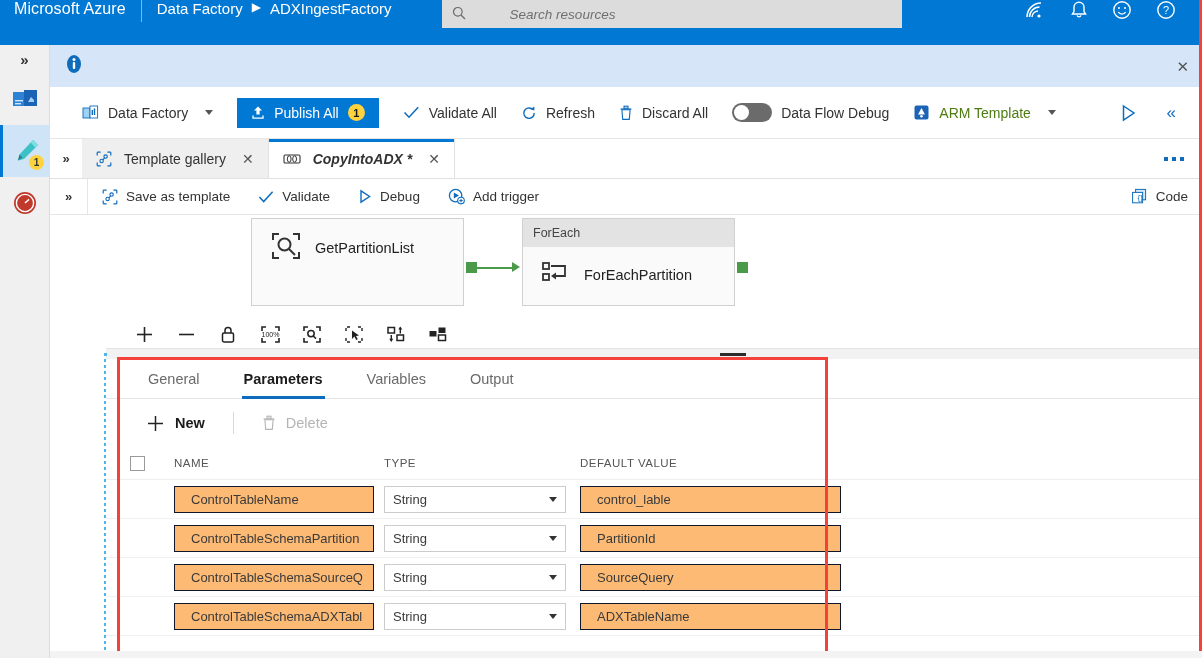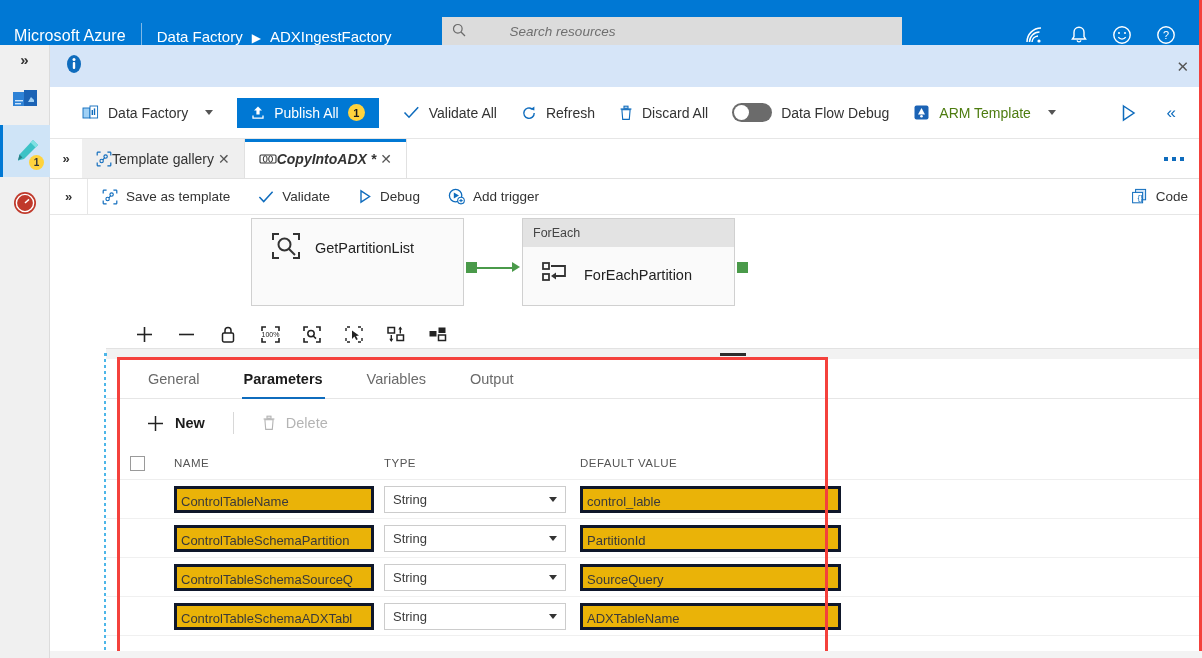--- a/index.html
+++ b/index.html
@@ -7,21 +7,21 @@
     width: 1202px; height: 658px;
     font-family: "Liberation Sans", sans-serif;
     background: #ffffff;
     overflow: hidden;
   }
   .app { position: relative; width: 1202px; height: 658px; background:#fff; }
 
   
   .topbar {
     position:absolute; left:0; top:0; width:1202px; height:45px;
-    background:#0078d4; display:flex; align-items:flex-end;
+    background:#0078d4; display:flex; align-items:flex-start;
   }
   .brand {
     color:#fff; font-size:16px; padding-left:14px; letter-spacing:.1px;
     white-space:nowrap;
   }
   .brand-sep {
     width:1px; height:22px; background:#7fb8e6; margin:0 15px;
   }
   .crumb { color:#fff; font-size:15px; white-space:nowrap; }
   .crumb-arrow { color:#fff; font-size:12px; margin:0 9px; }
@@ -101,21 +101,21 @@
   .tb-right { margin-left:auto; display:flex; align-items:center; gap:6px; padding-right:14px; }
 
   
   .tabstrip {
     position:absolute; left:50px; top:139px; width:1152px; height:40px;
     background:#fff; border-bottom:1px solid #e1e1e1; display:flex; align-items:stretch;
   }
   .tab-exp { width:32px; display:flex;align-items:center;justify-content:center;
     color:#333; font-size:13px; font-weight:bold; }
   .tab {
-    display:flex; align-items:center; gap:0; padding:0 14px;
+    display:flex; align-items:center; gap:12px; padding:0 14px;
     font-size:14px; color:#333; border-right:1px solid #e1e1e1; position:relative;
   }
   .tab.inactive { background:#efefef; color:#333; }
   .tab.active { background:#fff; font-style:italic; font-weight:600; }
   .tab.active::before{
     content:""; position:absolute; left:0; right:0; top:0; height:3px; background:#0078d4;
   }
   .tab-x { color:#555; font-size:14px; line-height:1; margin-left:4px; }
   .tab-dots { margin-left:auto; display:flex; align-items:center; padding-right:18px; gap:4px; }
   .dot { width:4px;height:4px;background:#0f6cbd; }
@@ -174,21 +174,21 @@
     background:#f2f2f2; border-top:1px solid #e2e2e2;
   }
   .split-grip {
     position:absolute; left:614px; top:4px; width:26px; height:3px; background:#2b2b2b;
   }
 
   
   .props {
     position:absolute; left:106px; top:359px; width:1096px; height:299px; background:#fff;
   }
-  .ptabs { display:flex; height:40px; padding-left:20px;
+  .ptabs { display:flex; align-items:center; height:40px; padding-left:20px;
     border-bottom:1px solid #e6e6e6; }
   .ptab { font-size:14.5px; color:#6a6a6a; padding:0 22px; height:40px;
     display:flex; align-items:center; position:relative; }
   .ptab.sel { color:#1b1b1b; font-weight:700; }
   .ptab.sel::after{content:"";position:absolute;left:20px;right:20px;bottom:0;height:2.5px;background:#0f6cbd;}
 
   .pactions { display:flex; align-items:center; height:48px; padding-left:32px; gap:6px; }
   .pa { display:flex;align-items:center;gap:10px;font-size:14.5px;color:#1b1b1b;
         padding:0 8px; }
   .pa.dis { color:#b4b4b4; }
@@ -196,22 +196,22 @@
 
   .thead { display:flex; align-items:center; height:33px; padding-left:24px;
     border-bottom:1px solid #eee; }
   .th-chk { width:15px;height:15px;border:1px solid #9a9a9a; background:#fff; }
   .th { font-size:11.5px; color:#555; letter-spacing:.5px; }
 
   .prow { display:flex; align-items:center; height:39px; padding-left:24px;
     border-bottom:1px solid #f0f0f0; }
   .cell-name { width:200px; margin-left:44px; }
   .inp {
-    width:100%; height:27px; border:3px solid #0f172a; background:#eab308;
-    font-size:13px; color:#3a3a3a; padding:0 4px; line-height:25px;
+    width:100%; height:27px; border:1px solid #0f172a; background:#fdba74;
+    font-size:13px; color:#3a3a3a; padding:0 16px; line-height:25px;
     white-space:nowrap; overflow:hidden;
   }
   .cell-type { width:182px; margin-left:10px; position:relative; }
   .sel-box {
     width:100%; height:27px; border:1px solid #ccc; background:#fff;
     font-size:13px; color:#3a3a3a; padding:0 8px; line-height:25px;
     display:flex; align-items:center;
   }
   .sel-caret {
     position:absolute; right:9px; top:11px; width:0;height:0;

